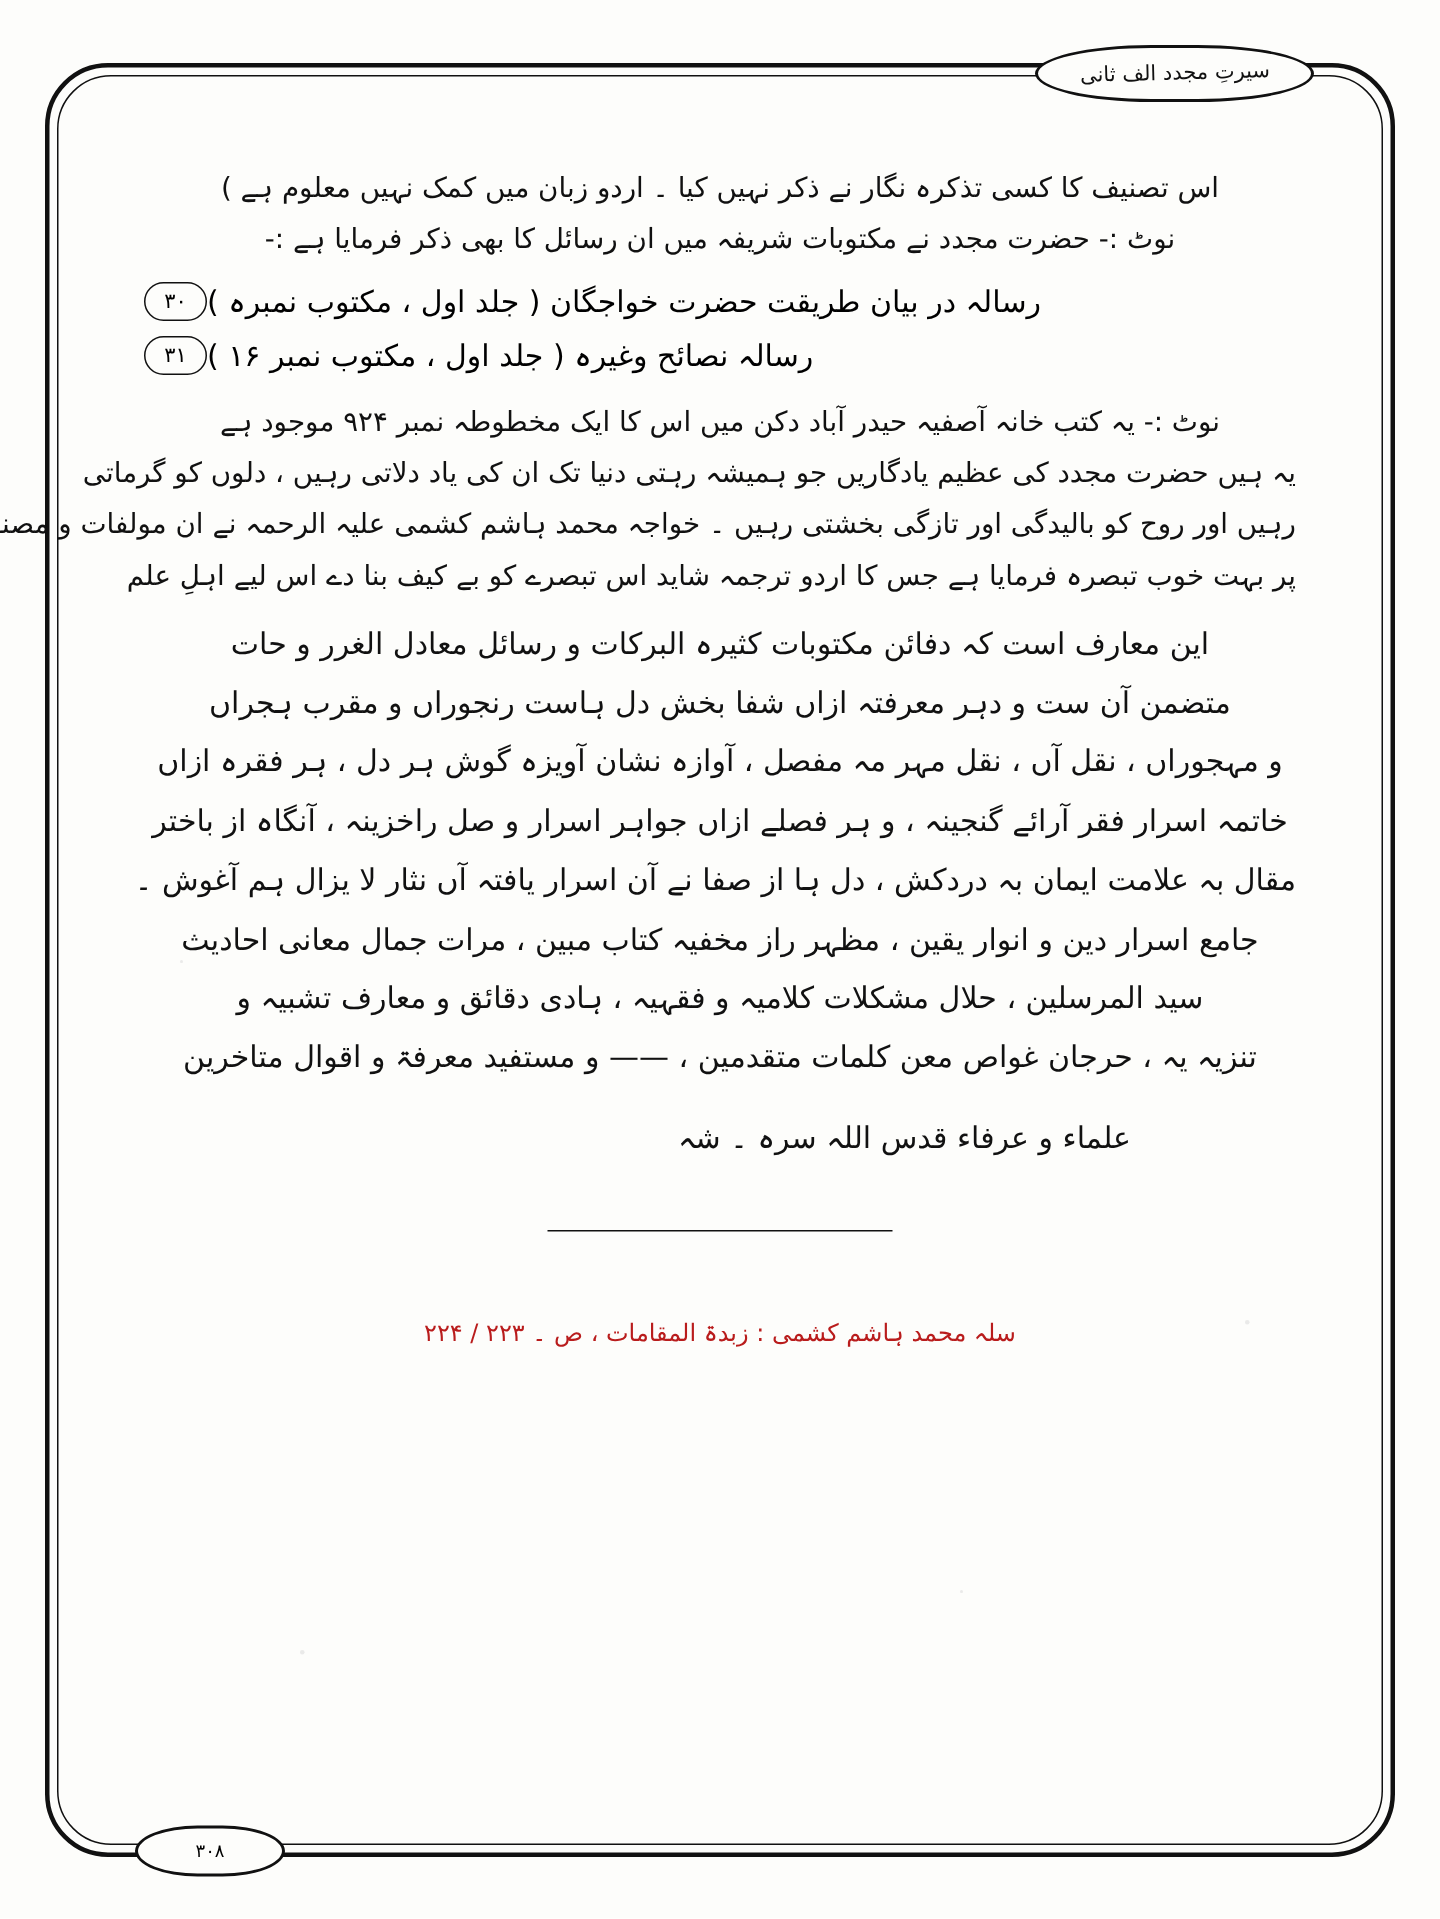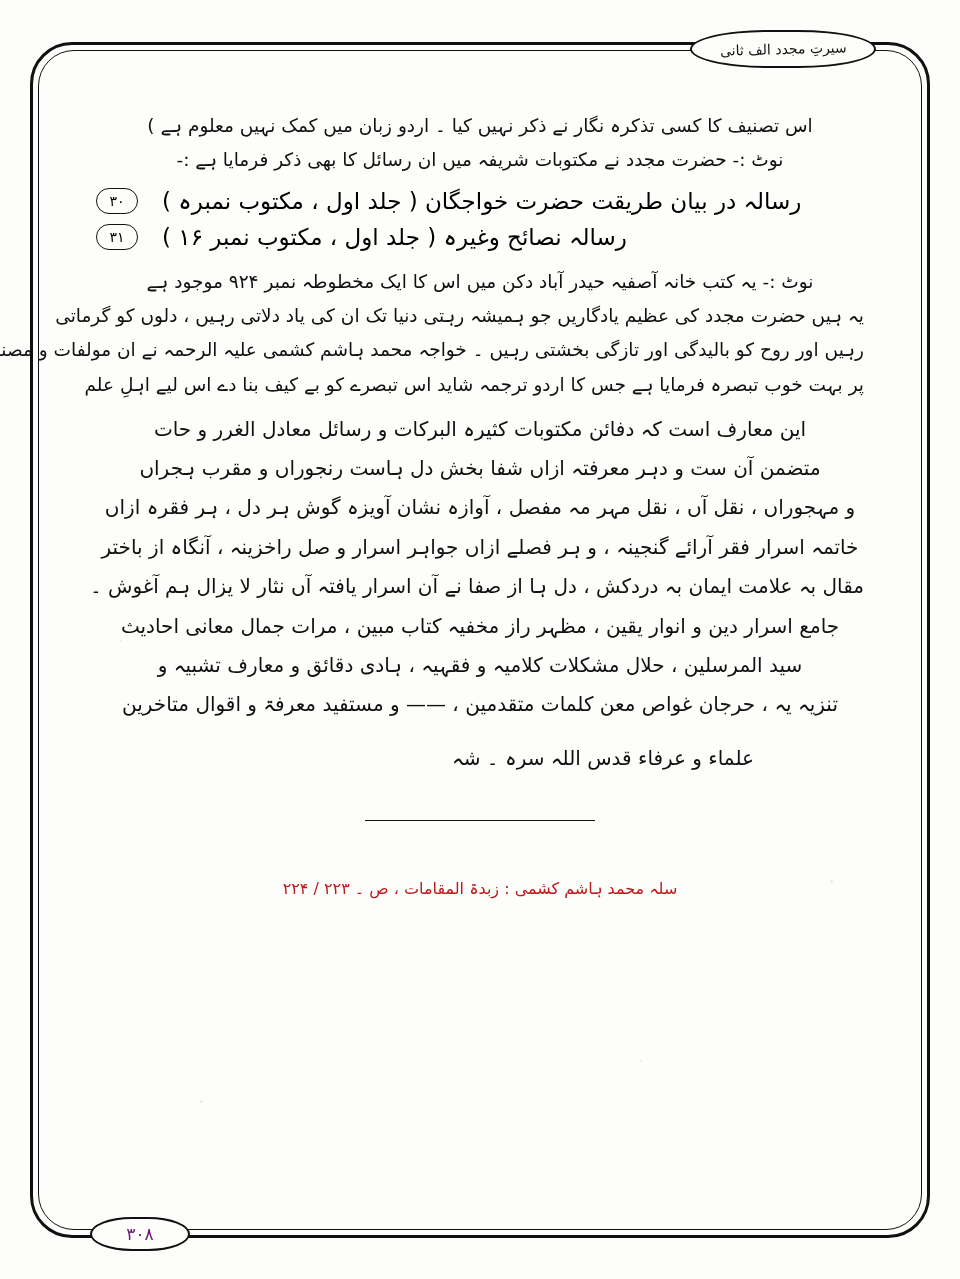--- a/index.html
+++ b/index.html
@@ -76,22 +76,22 @@
     height: 30px;
     background: #fdfdfb;
     border: 2px solid #111;
     border-radius: 50% / 60%;
     display: flex;
     align-items: center;
     justify-content: center;
     z-index: 5;
   }
   .footer-cartouche .label {
-    font-size: 17px;
-    color: #701a75;
+    font-size: 12px;
+    color: #000000;
     letter-spacing: 1px;
   }
 
   
   .content {
     position: absolute;
     left: 70px;
     top: 96px;
     width: 820px;
     height: 1100px;
@@ -115,39 +115,39 @@
   .block-urdu .line { font-size: 18.5px; }
 
   .note-line { font-size: 18px; }
 
   
   .list-item {
     display: flex;
     flex-direction: row-reverse;
     justify-content: flex-start;
     align-items: center;
-    gap: 24px;
+    gap: 0;
     margin: 0 0 10px 0;
     padding-right: 56px;
   }
   .list-num {
     display: inline-flex;
     align-items: center;
     justify-content: center;
     min-width: 42px;
     height: 26px;
     border: 1.5px solid #111;
     border-radius: 13px;
     font-size: 14px;
     padding: 0 6px;
     box-sizing: border-box;
     flex: none;
   }
   .list-text {
-    font-size: 23px;
+    font-size: 20px;
     white-space: nowrap;
   }
 
   .gap-sm { height: 8px; }
 
   
   .block-persian {
     margin-top: 14px;
   }
   .block-persian .line {

